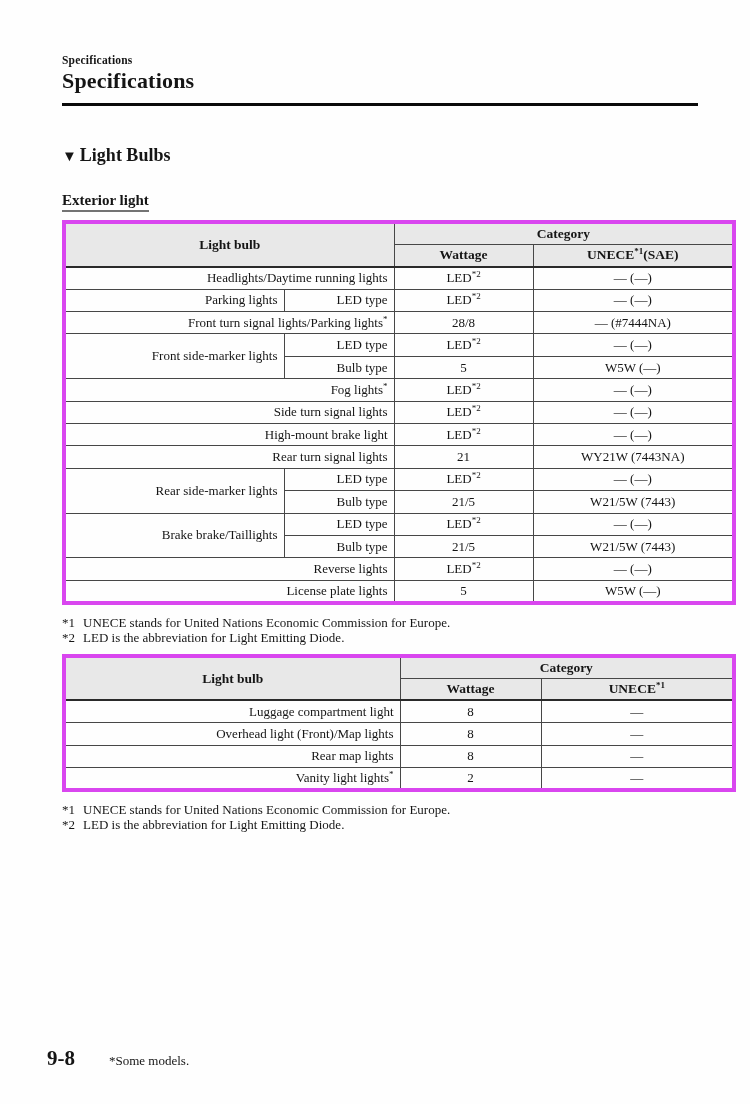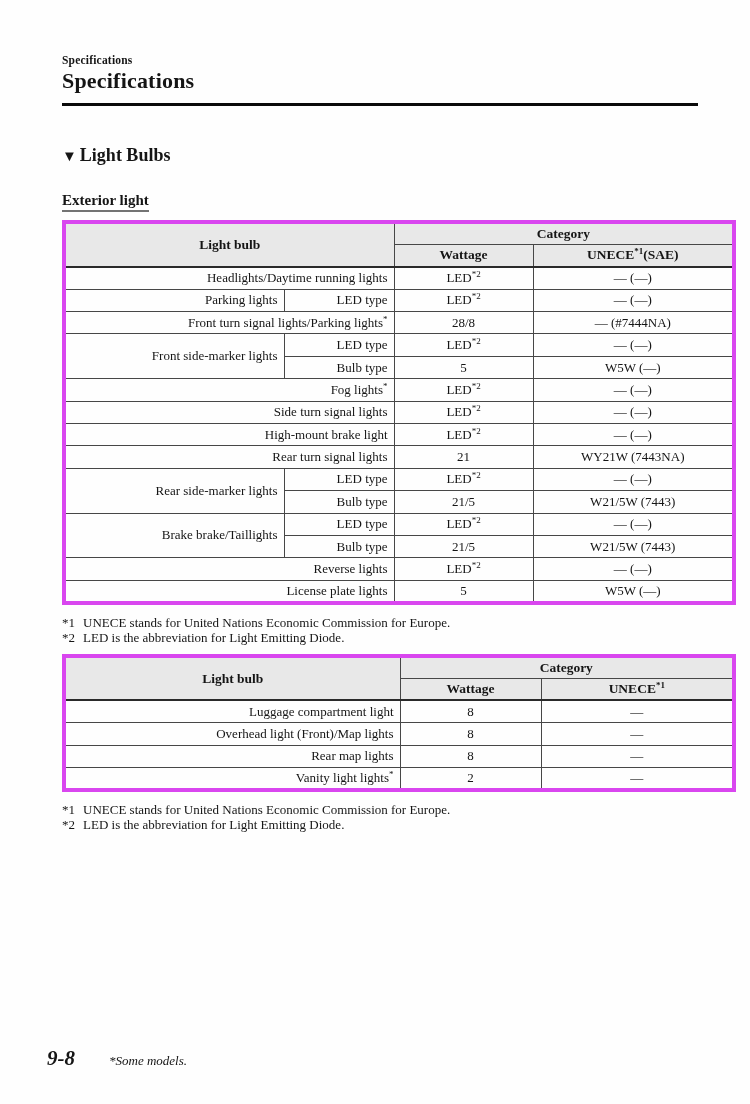--- a/index.html
+++ b/index.html
@@ -52,21 +52,21 @@
   }
   table.spec thead { border-bottom:2px solid #2a2a2a; }
   td.name { text-align:right; }
   td.c { text-align:center; }
   sup.s { font-size:9px; vertical-align:super; line-height:0; letter-spacing:0; }
 
   .footnotes { margin-top:10px; font-size:13px; line-height:15.5px; }
   .fn-line { display:flex; }
   .fn-label { flex:0 0 auto; margin-right:8px; }
 
-  .footer { position:absolute; left:47px; top:1046px; display:flex; align-items:baseline;font-style:italic; }
+  .footer { position:absolute; left:47px; top:1046px; display:flex; align-items:baseline; }
   .page-num { font-size:21px; font-weight:bold; }
   .footer-note { font-size:13px; margin-left:34px; }
 </style>
 </head>
 <body>
 
 <div class="page">
   <div class="content">
 
     <div class="eyebrow">Specifications</div>

